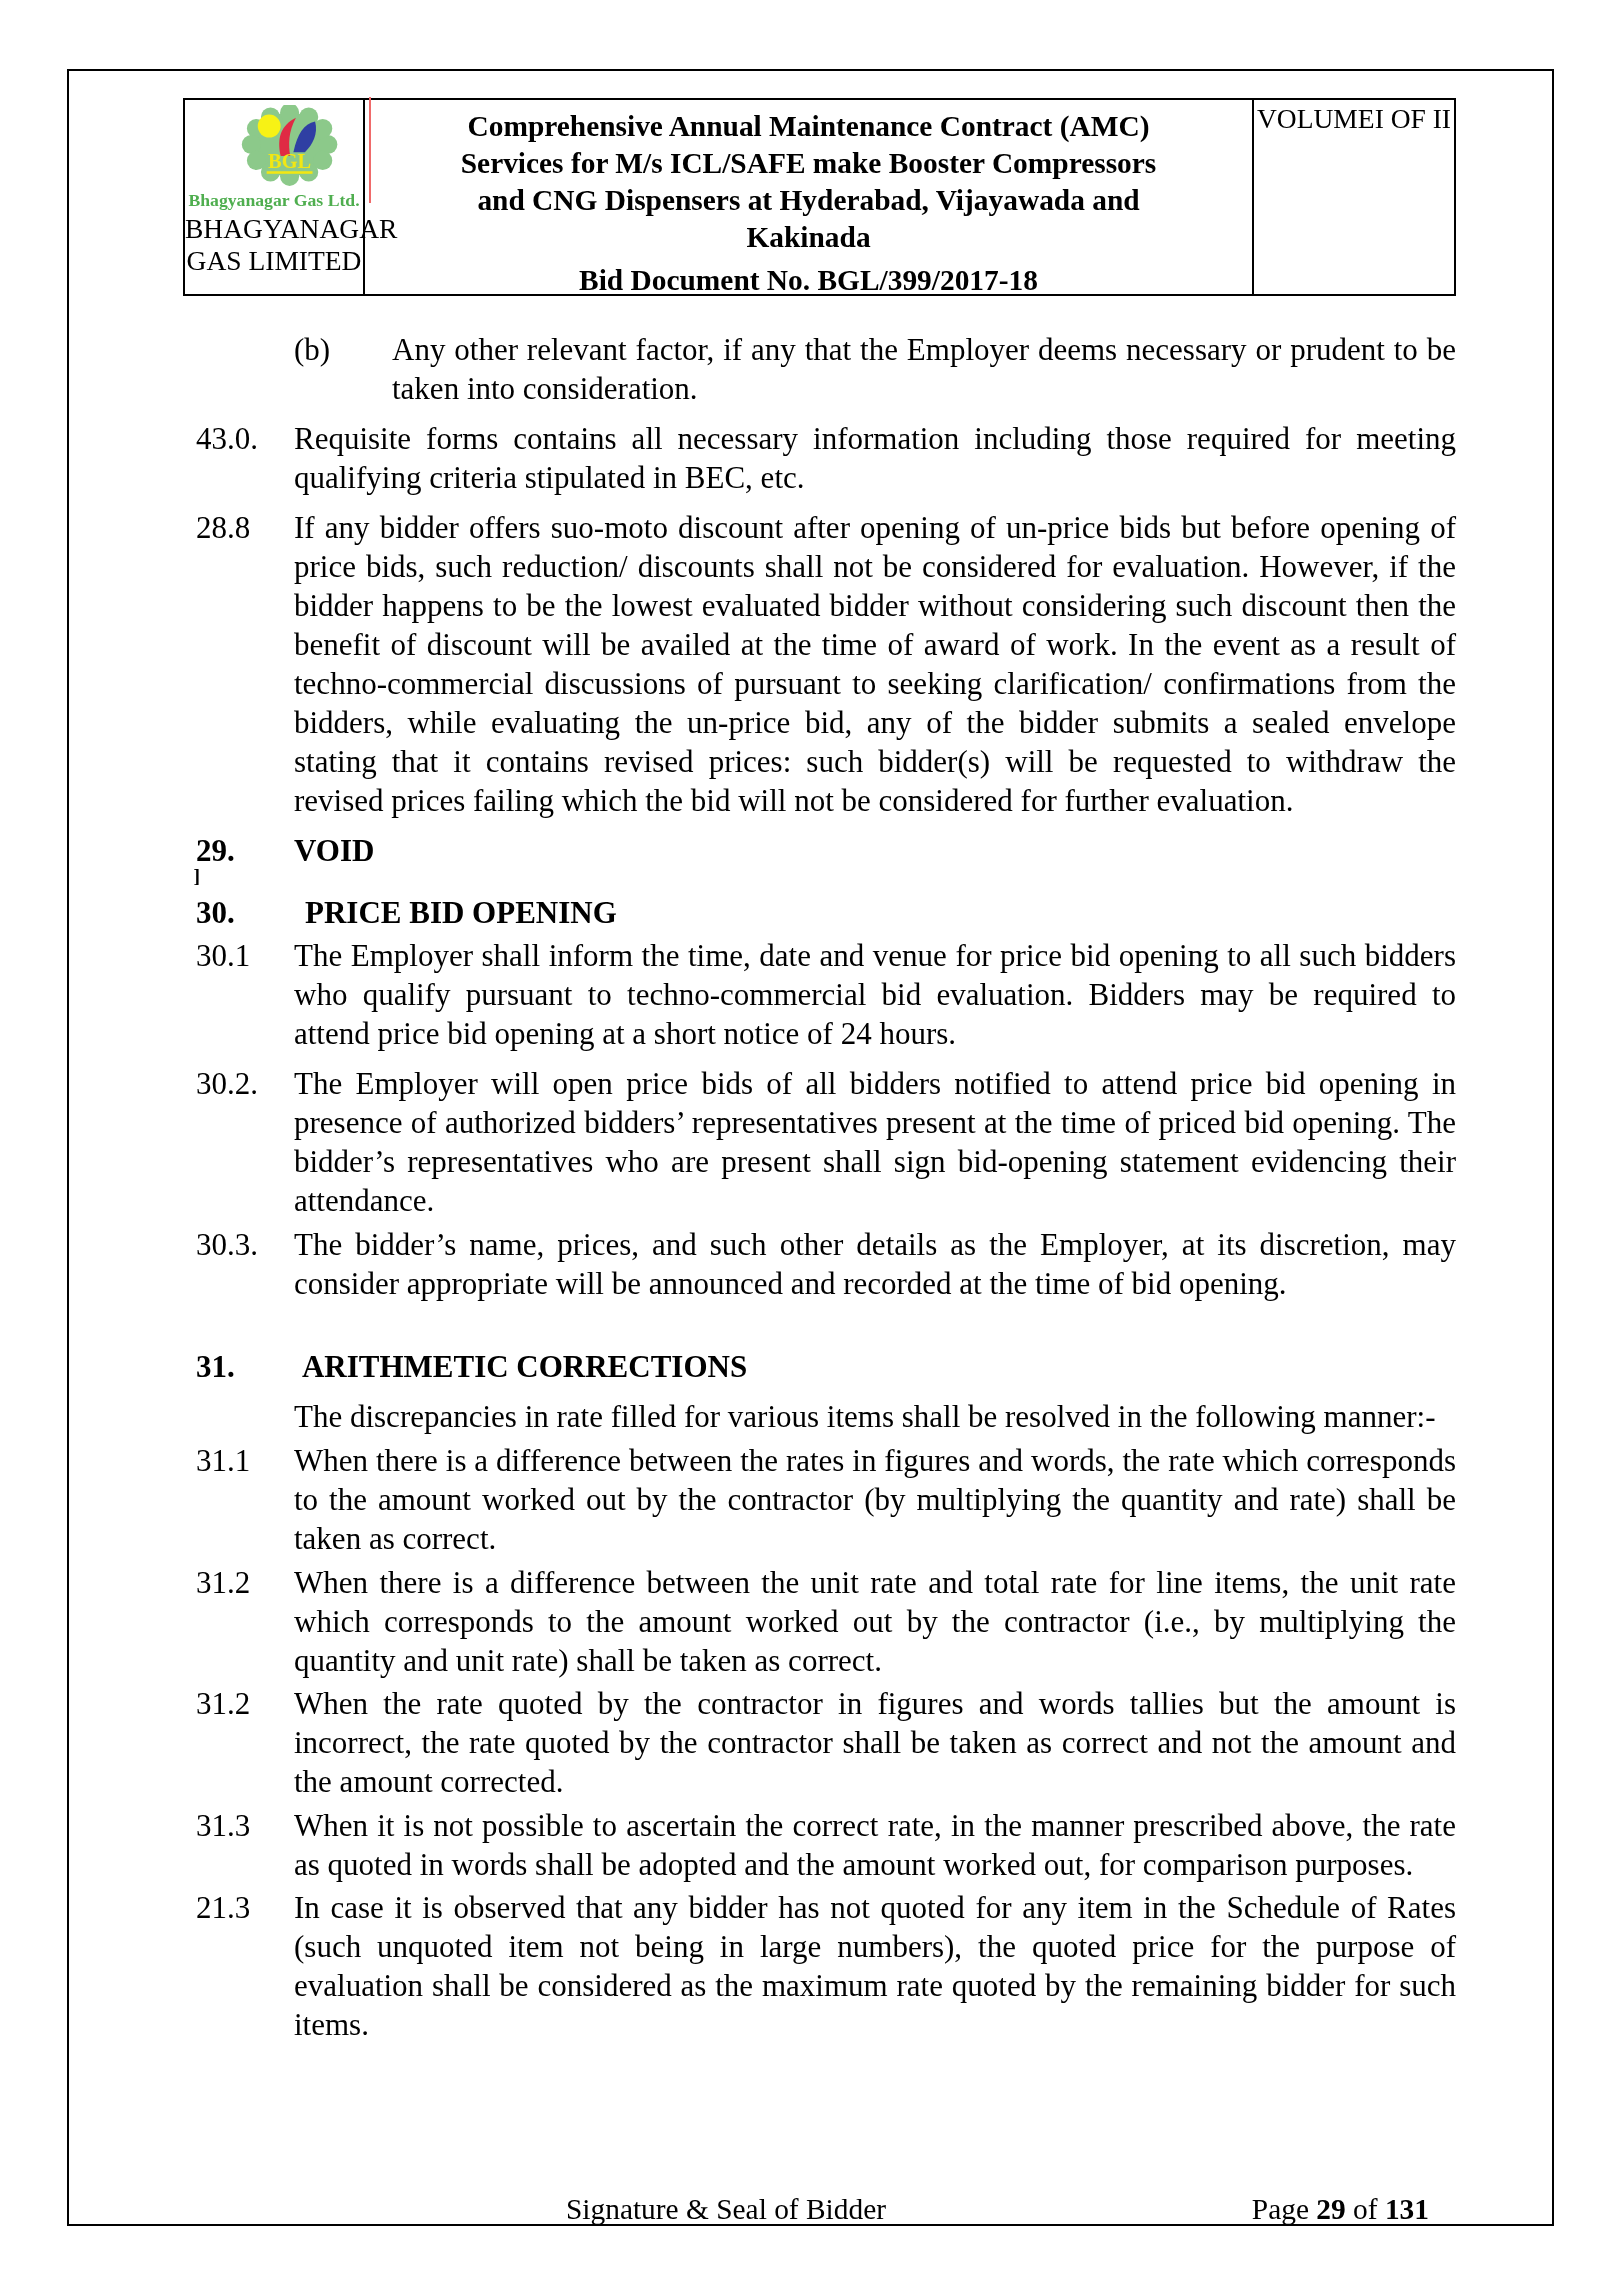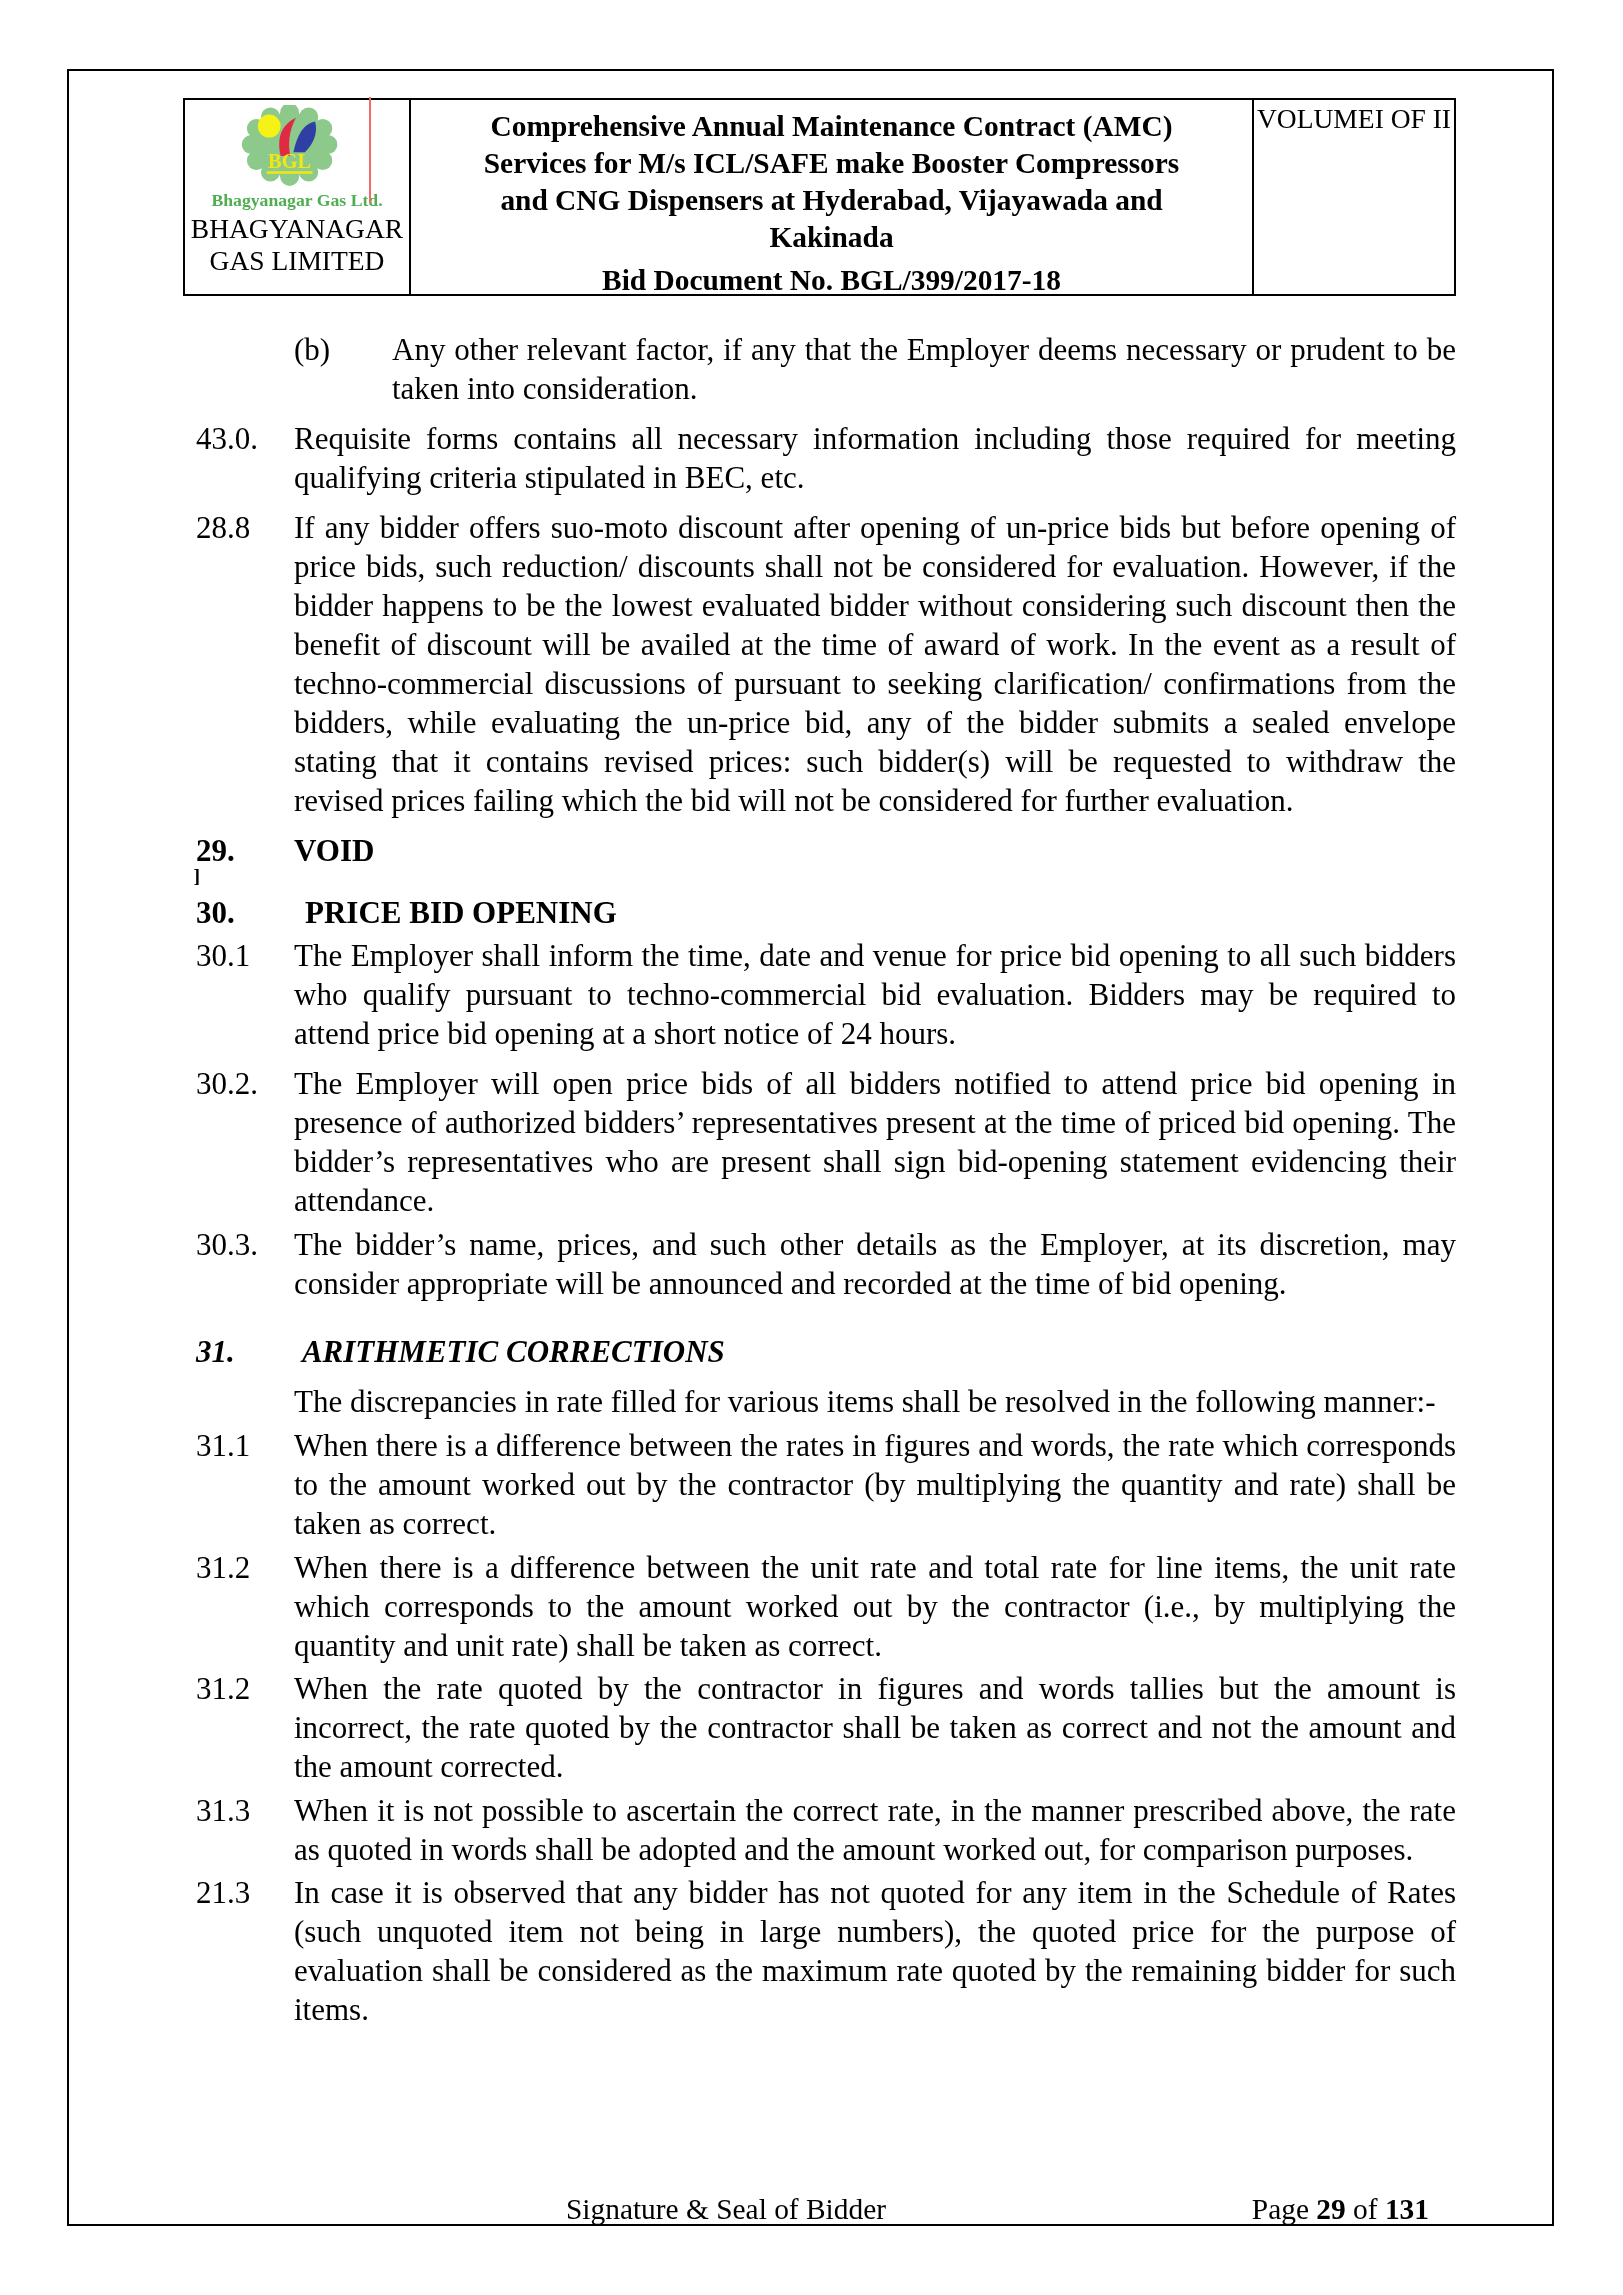--- a/index.html
+++ b/index.html
@@ -4,21 +4,21 @@
 <style>
   html,body{margin:0;padding:0;background:#ffffff;}
   .page{position:relative;width:1623px;height:2295px;background:#ffffff;overflow:hidden;
         font-family:"Liberation Serif", serif;color:#000;}
   .page-frame{position:absolute;left:67px;top:69px;width:1487px;height:2157px;
               border:2px solid #000;box-sizing:border-box;}
   
   .header-table{position:absolute;left:183px;top:98px;width:1273px;height:198px;
                 border:2.6px solid #000;box-sizing:border-box;display:flex;background:#fff;}
   .cell{box-sizing:border-box;position:relative;}
-  .cell-logo{width:226px;border-right:2.6px solid #000;}
+  .cell-logo{width:180px;border-right:2.6px solid #000;}
   .cell-title{flex:1;text-align:center;font-weight:bold;font-size:29.4px;line-height:37px;
               padding-top:7.9px;}
   .cell-volume{width:202px;border-left:2.6px solid #000;display:flex;flex-direction:row;
                justify-content:center;text-align:center;font-size:27.5px;line-height:37px;}
   .doc-no{margin-top:6.5px;}
   .logo-svg{position:absolute;left:33px;top:5.2px;}
   .logo-caption{position:absolute;left:0;top:90px;width:100%;text-align:center;
                 font-size:17.7px;font-weight:600;color:var(--caption-green,#4fae4f);}
   .company-name{position:absolute;left:0;top:113px;width:100%;text-align:center;
                 font-size:27.5px;line-height:32px;color:#000;}
@@ -29,21 +29,21 @@
   .item{display:flex;margin-top:11px;}
   .item:first-child{margin-top:0;}
   .item .num{width:98px;flex:0 0 98px;}
   .item .txt{flex:1;text-align:justify;}
   .item-sub{padding-left:98px;}
   .item-sub .num{width:98px;flex:0 0 98px;}
   .heading{font-weight:bold;font-size:31px;}
   .h29{margin-top:10.5px;position:relative;}
   .stray-mark{position:absolute;left:-2.6px;top:35px;font-size:19.6px;line-height:19.6px;}
   .h30{margin-top:23.6px;gap:11px;}
-  .h31{margin-top:29px;font-style:italic;}
+  .h31{margin-top:44px;}
   .tight{margin-top:4.6px;}
   .after-heading{margin-top:3.9px;}
   .intro{margin-top:11.8px;margin-left:98px;text-align:justify;}
   
   .footer-sig{position:absolute;left:566px;top:2193px;font-size:29.4px;}
   .footer-page{position:absolute;left:1112px;top:2193px;width:317px;text-align:right;font-size:29.4px;}
   .footer-page b{font-weight:bold;}
 </style>
 </head>
 <body>

